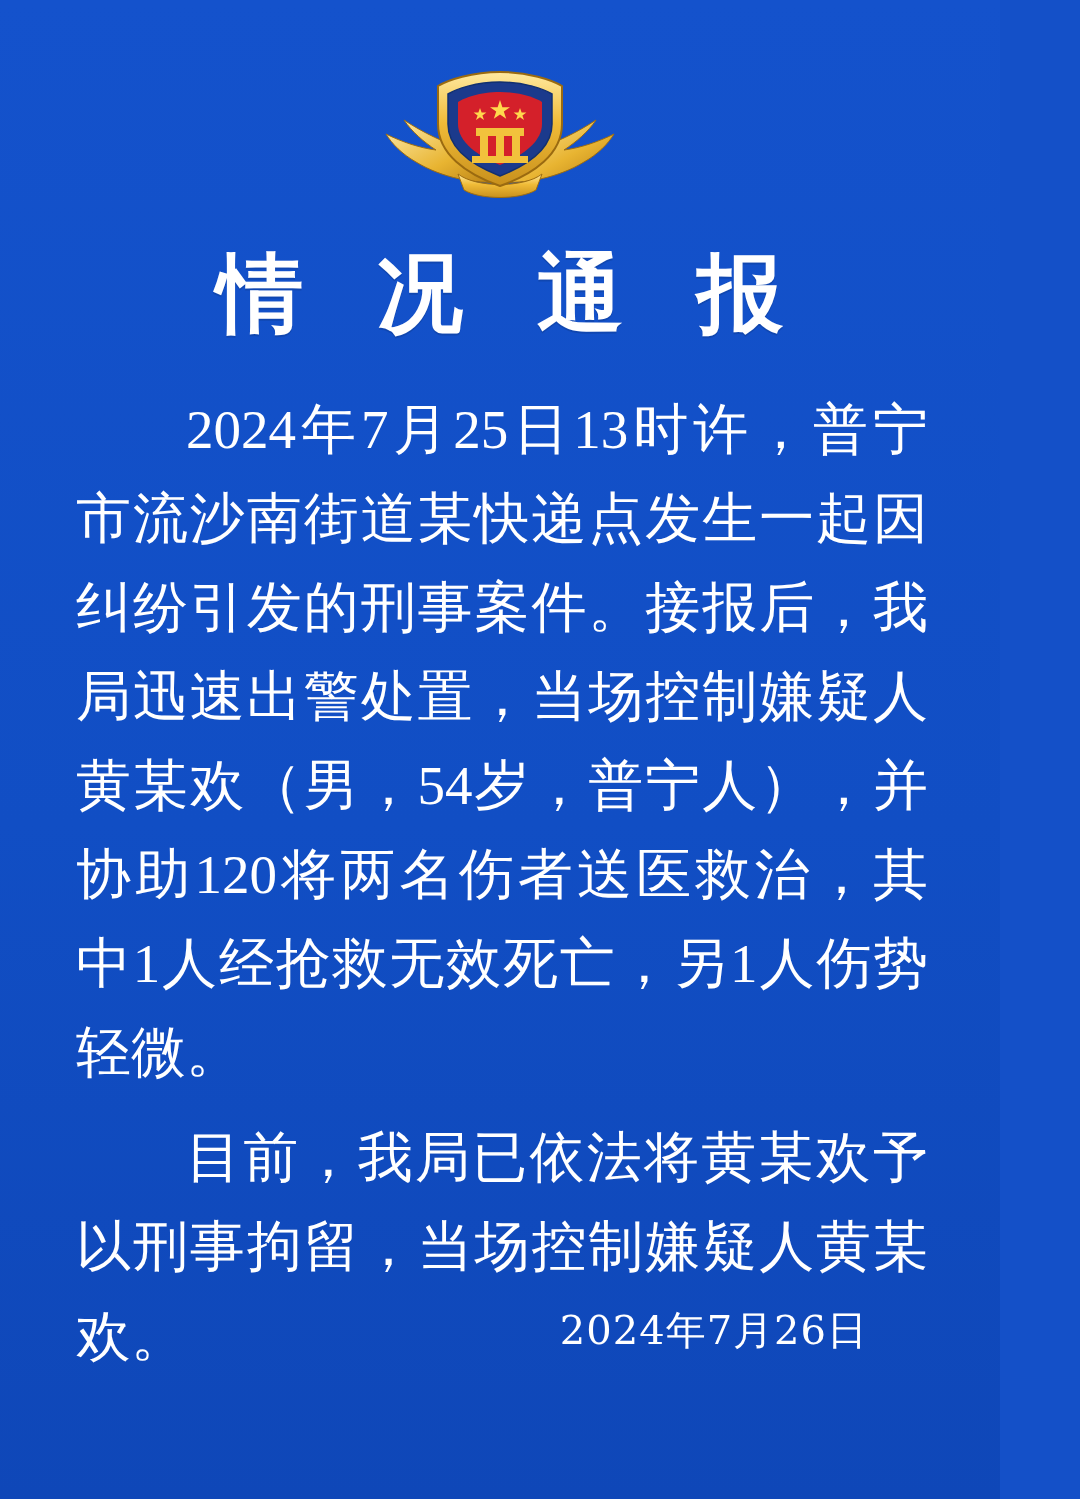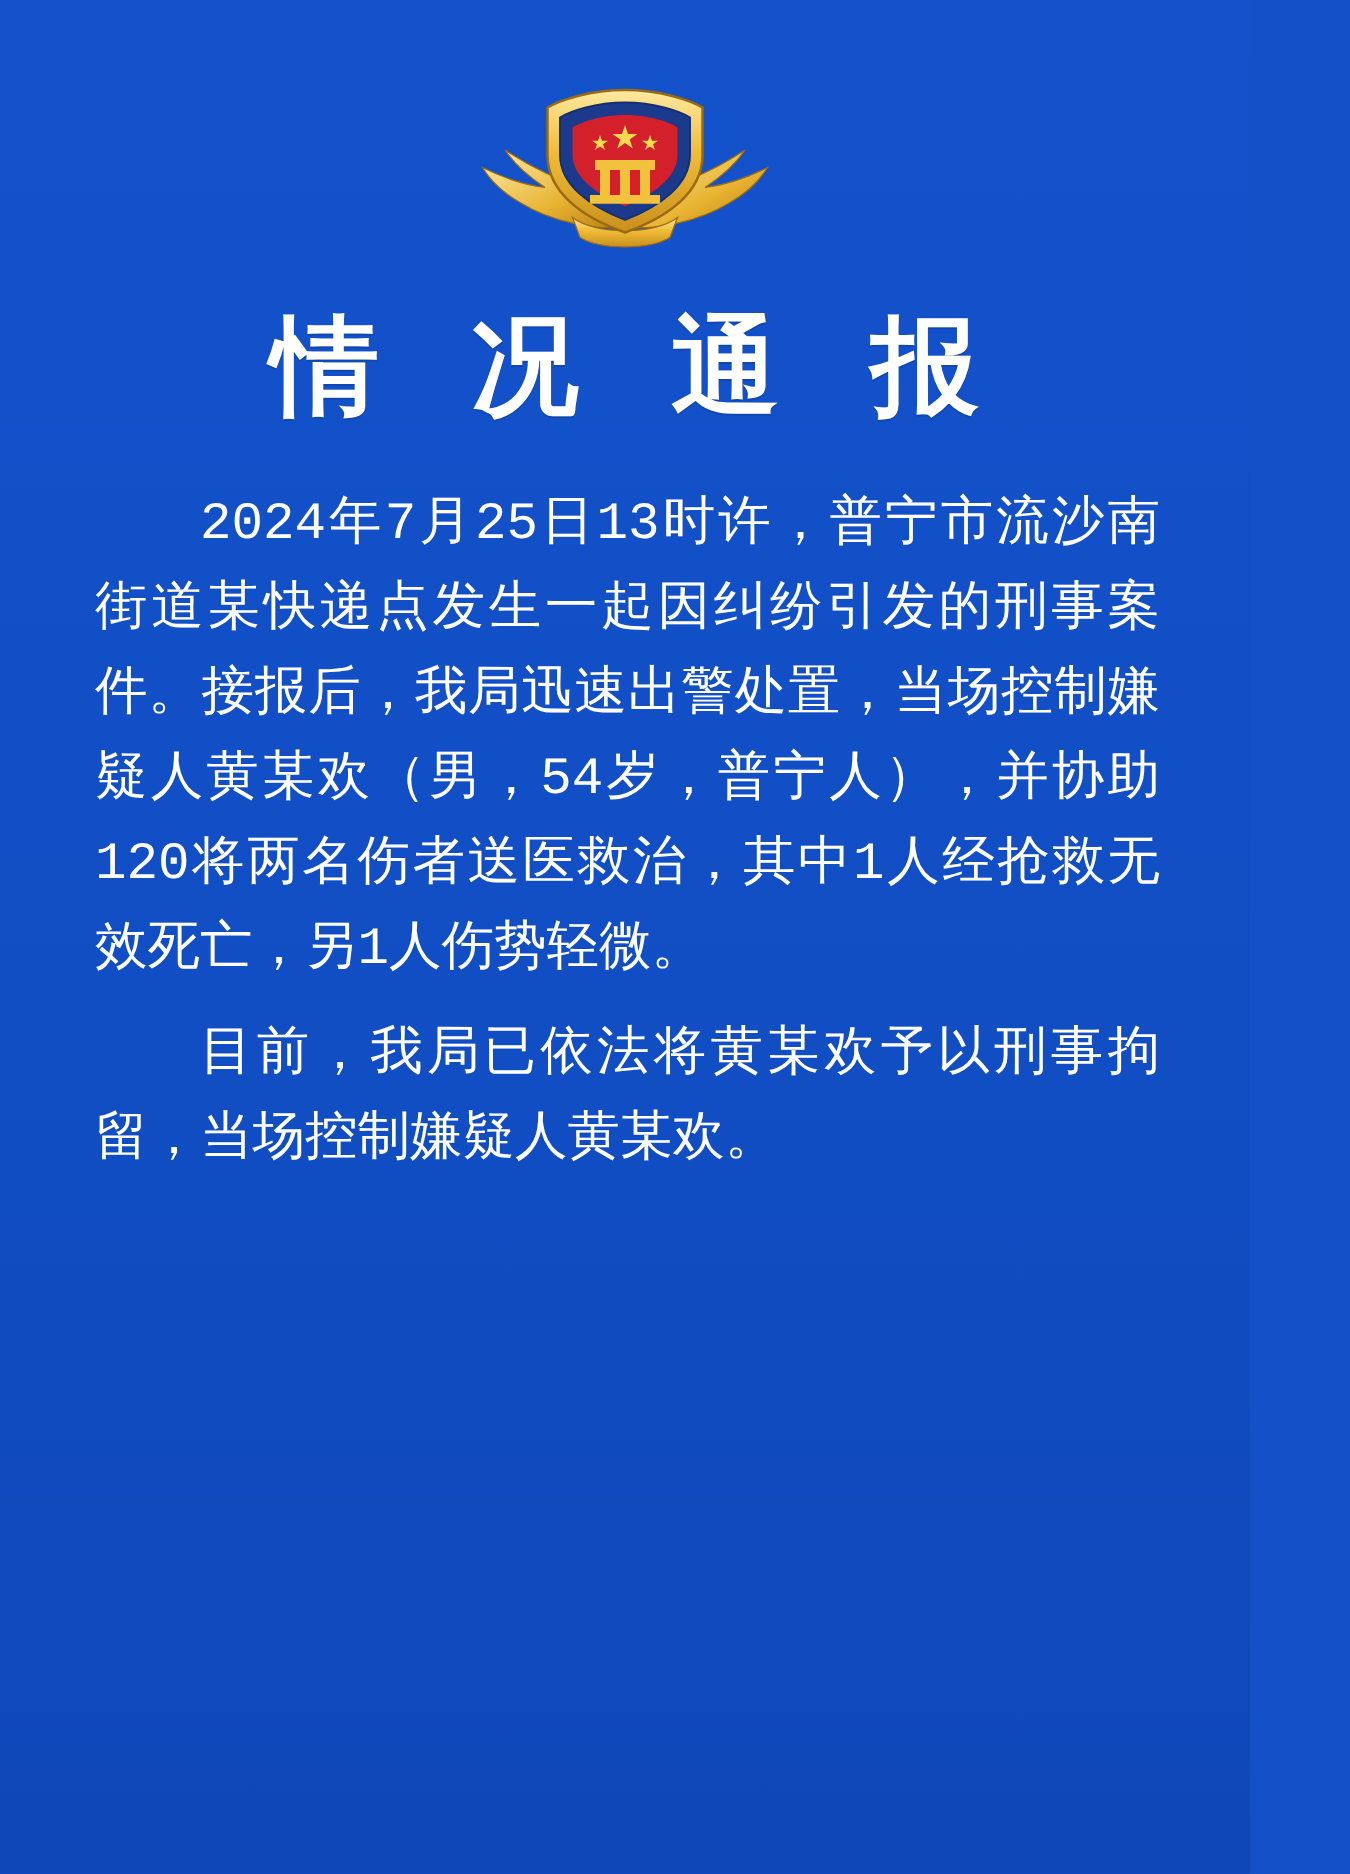--- a/index.html
+++ b/index.html
@@ -46,25 +46,25 @@
     letter-spacing: 22px;
     text-indent: 22px;
     line-height: 1.1;
     font-family: "DejaVu Serif", "Liberation Serif", serif;
     text-shadow: 0 2px 0 rgba(0,0,0,0.12);
   }
 
   
   .body-text {
     margin: 44px 72px 0 76px;
-    font-size: 42px;
+    font-size: 55px;
     line-height: 1.62;
     text-align: justify;
     text-justify: inter-ideograph;
-    font-family: Liberation Mono, monospace;
+    font-family: Liberation Serif, serif;
   }
   .body-text p {
     margin: 0 0 16px 0;
     text-indent: 2em;
   }
 
   
   .signature {
     position: absolute;
     right: 132px;
@@ -127,15 +127,16 @@
   </div>
 
   <div class="title">情 况 通 报</div>
 
   <div class="body-text">
     <p>2024年7月25日13时许，普宁市流沙南街道某快递点发生一起因纠纷引发的刑事案件。接报后，我局迅速出警处置，当场控制嫌疑人黄某欢（男，54岁，普宁人），并协助120将两名伤者送医救治，其中1人经抢救无效死亡，另1人伤势轻微。</p>
     <p>目前，我局已依法将黄某欢予以刑事拘留，当场控制嫌疑人黄某欢。</p>
   </div>
 
   <div class="signature">
+    <div class="sig-date">2024年7月26日</div>
   </div>
 
 </div>
 
 </body></html>

